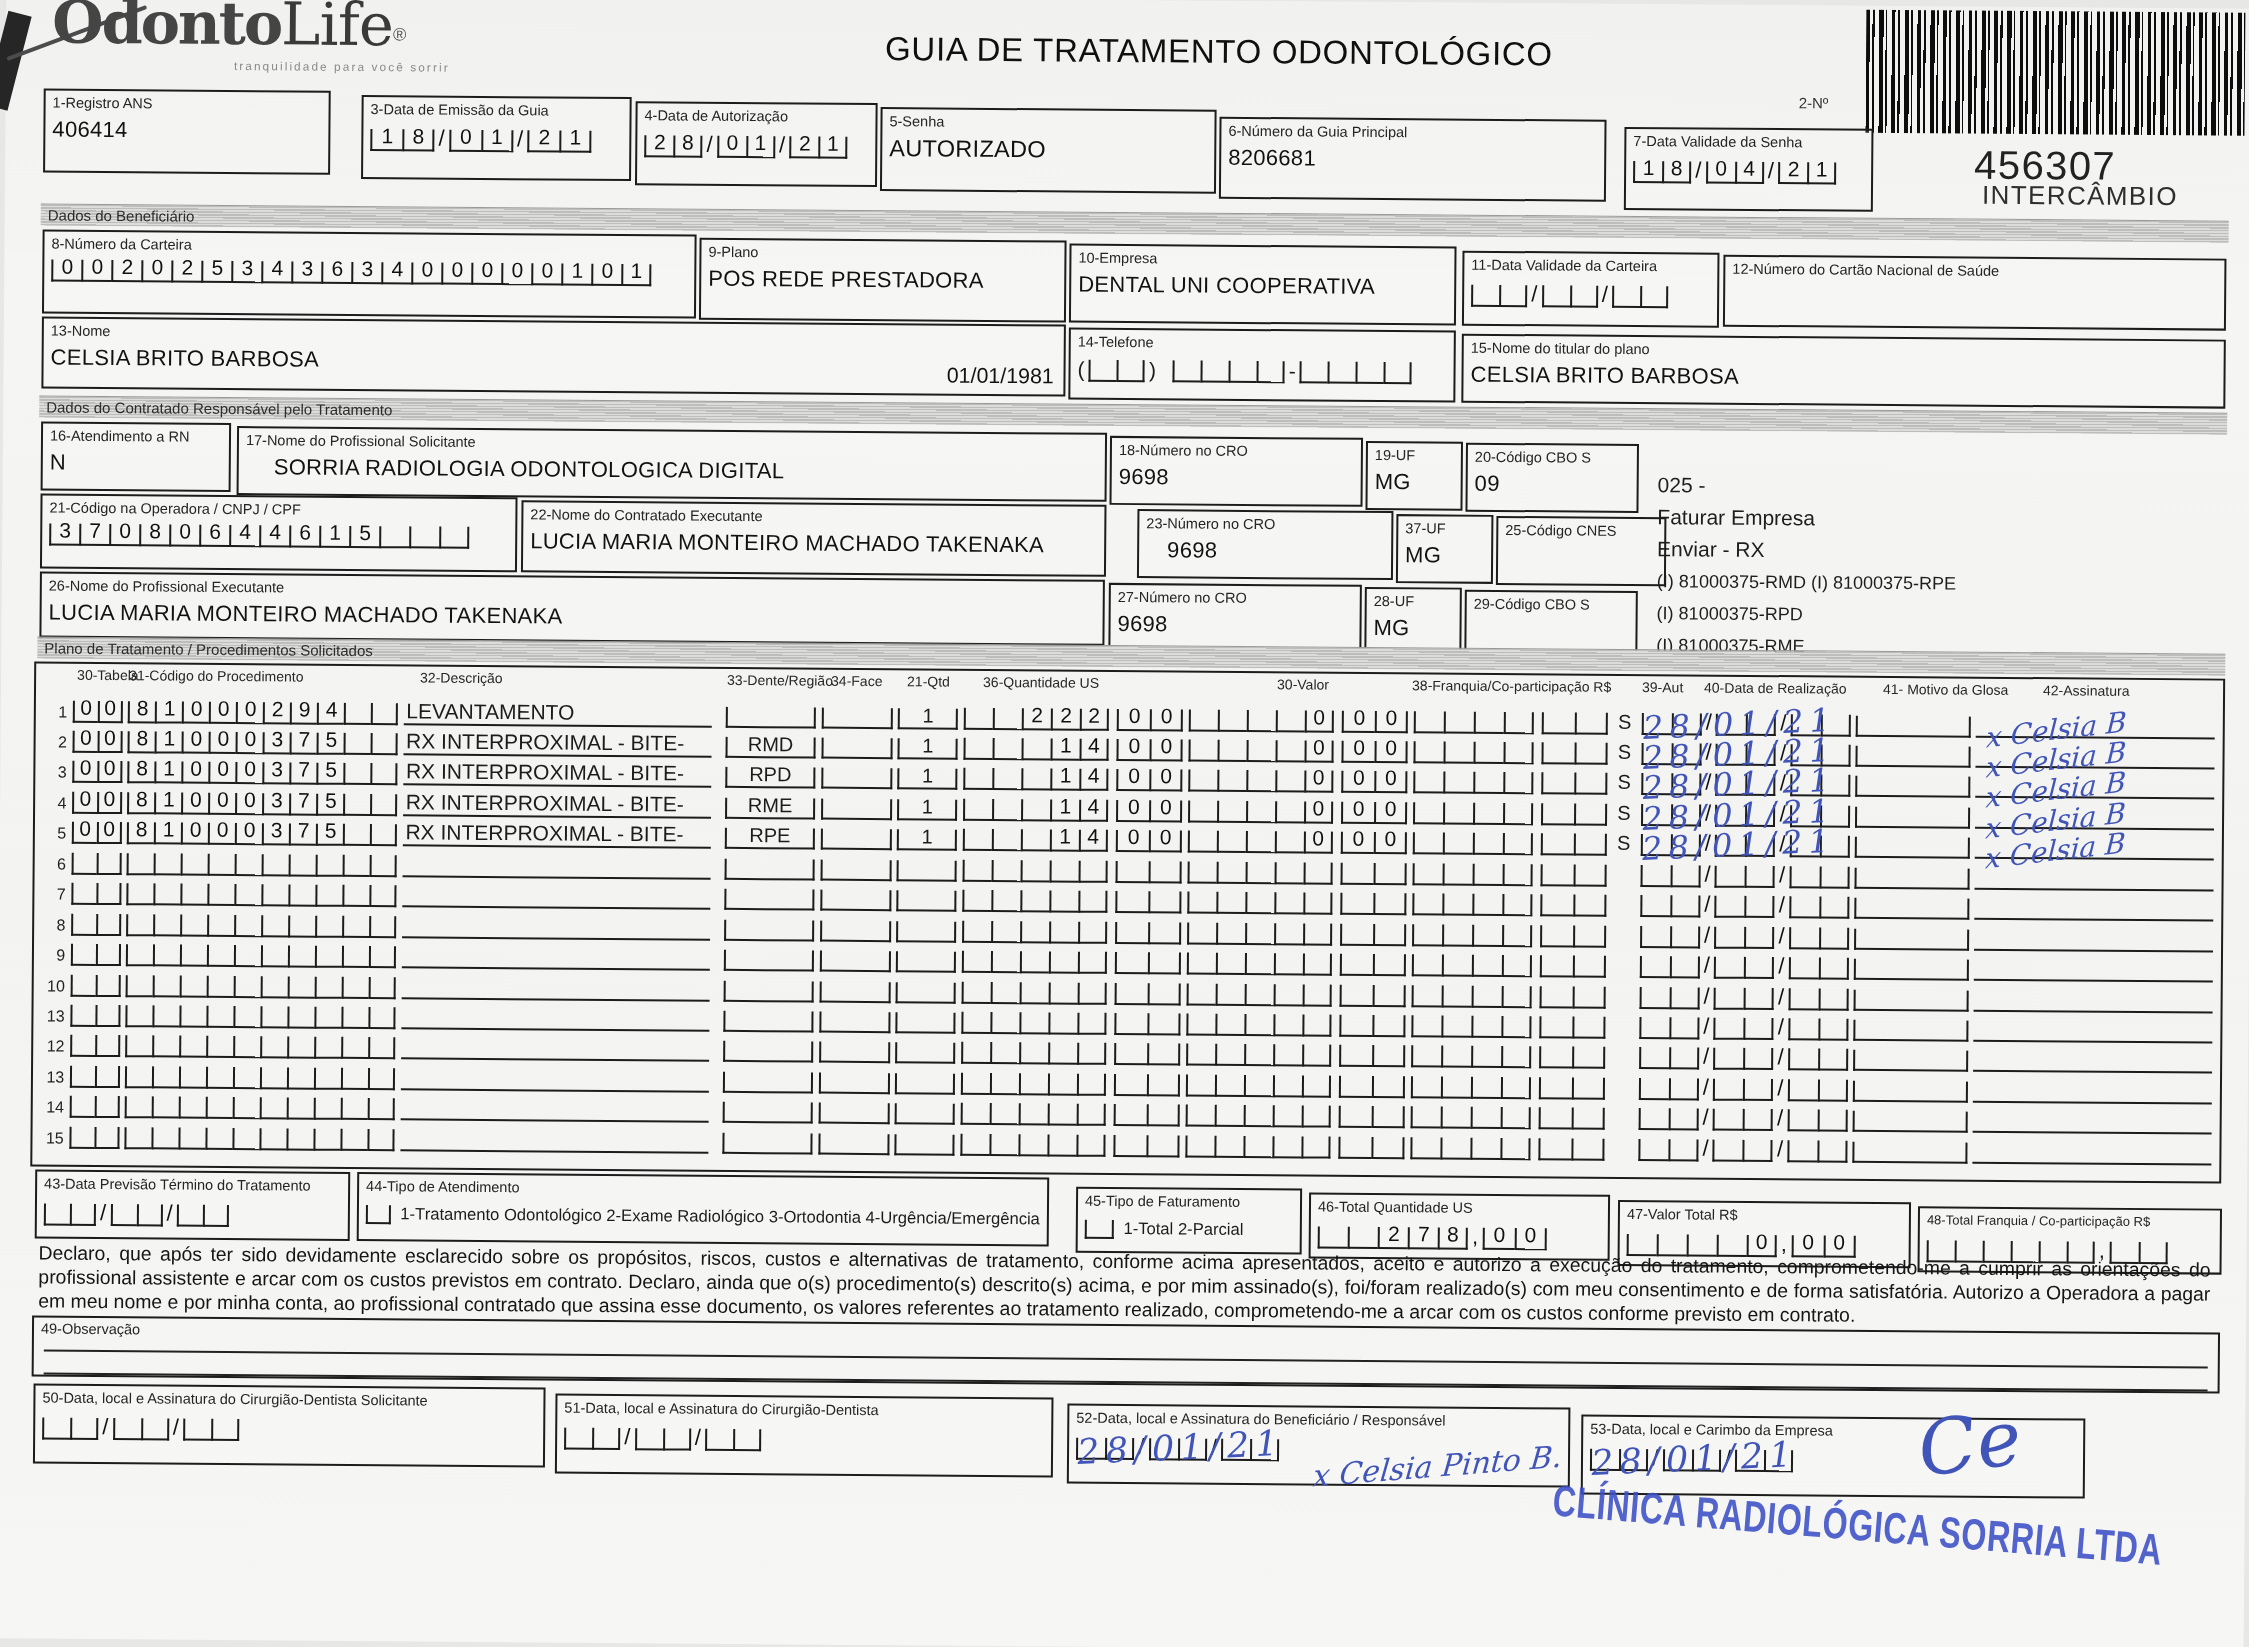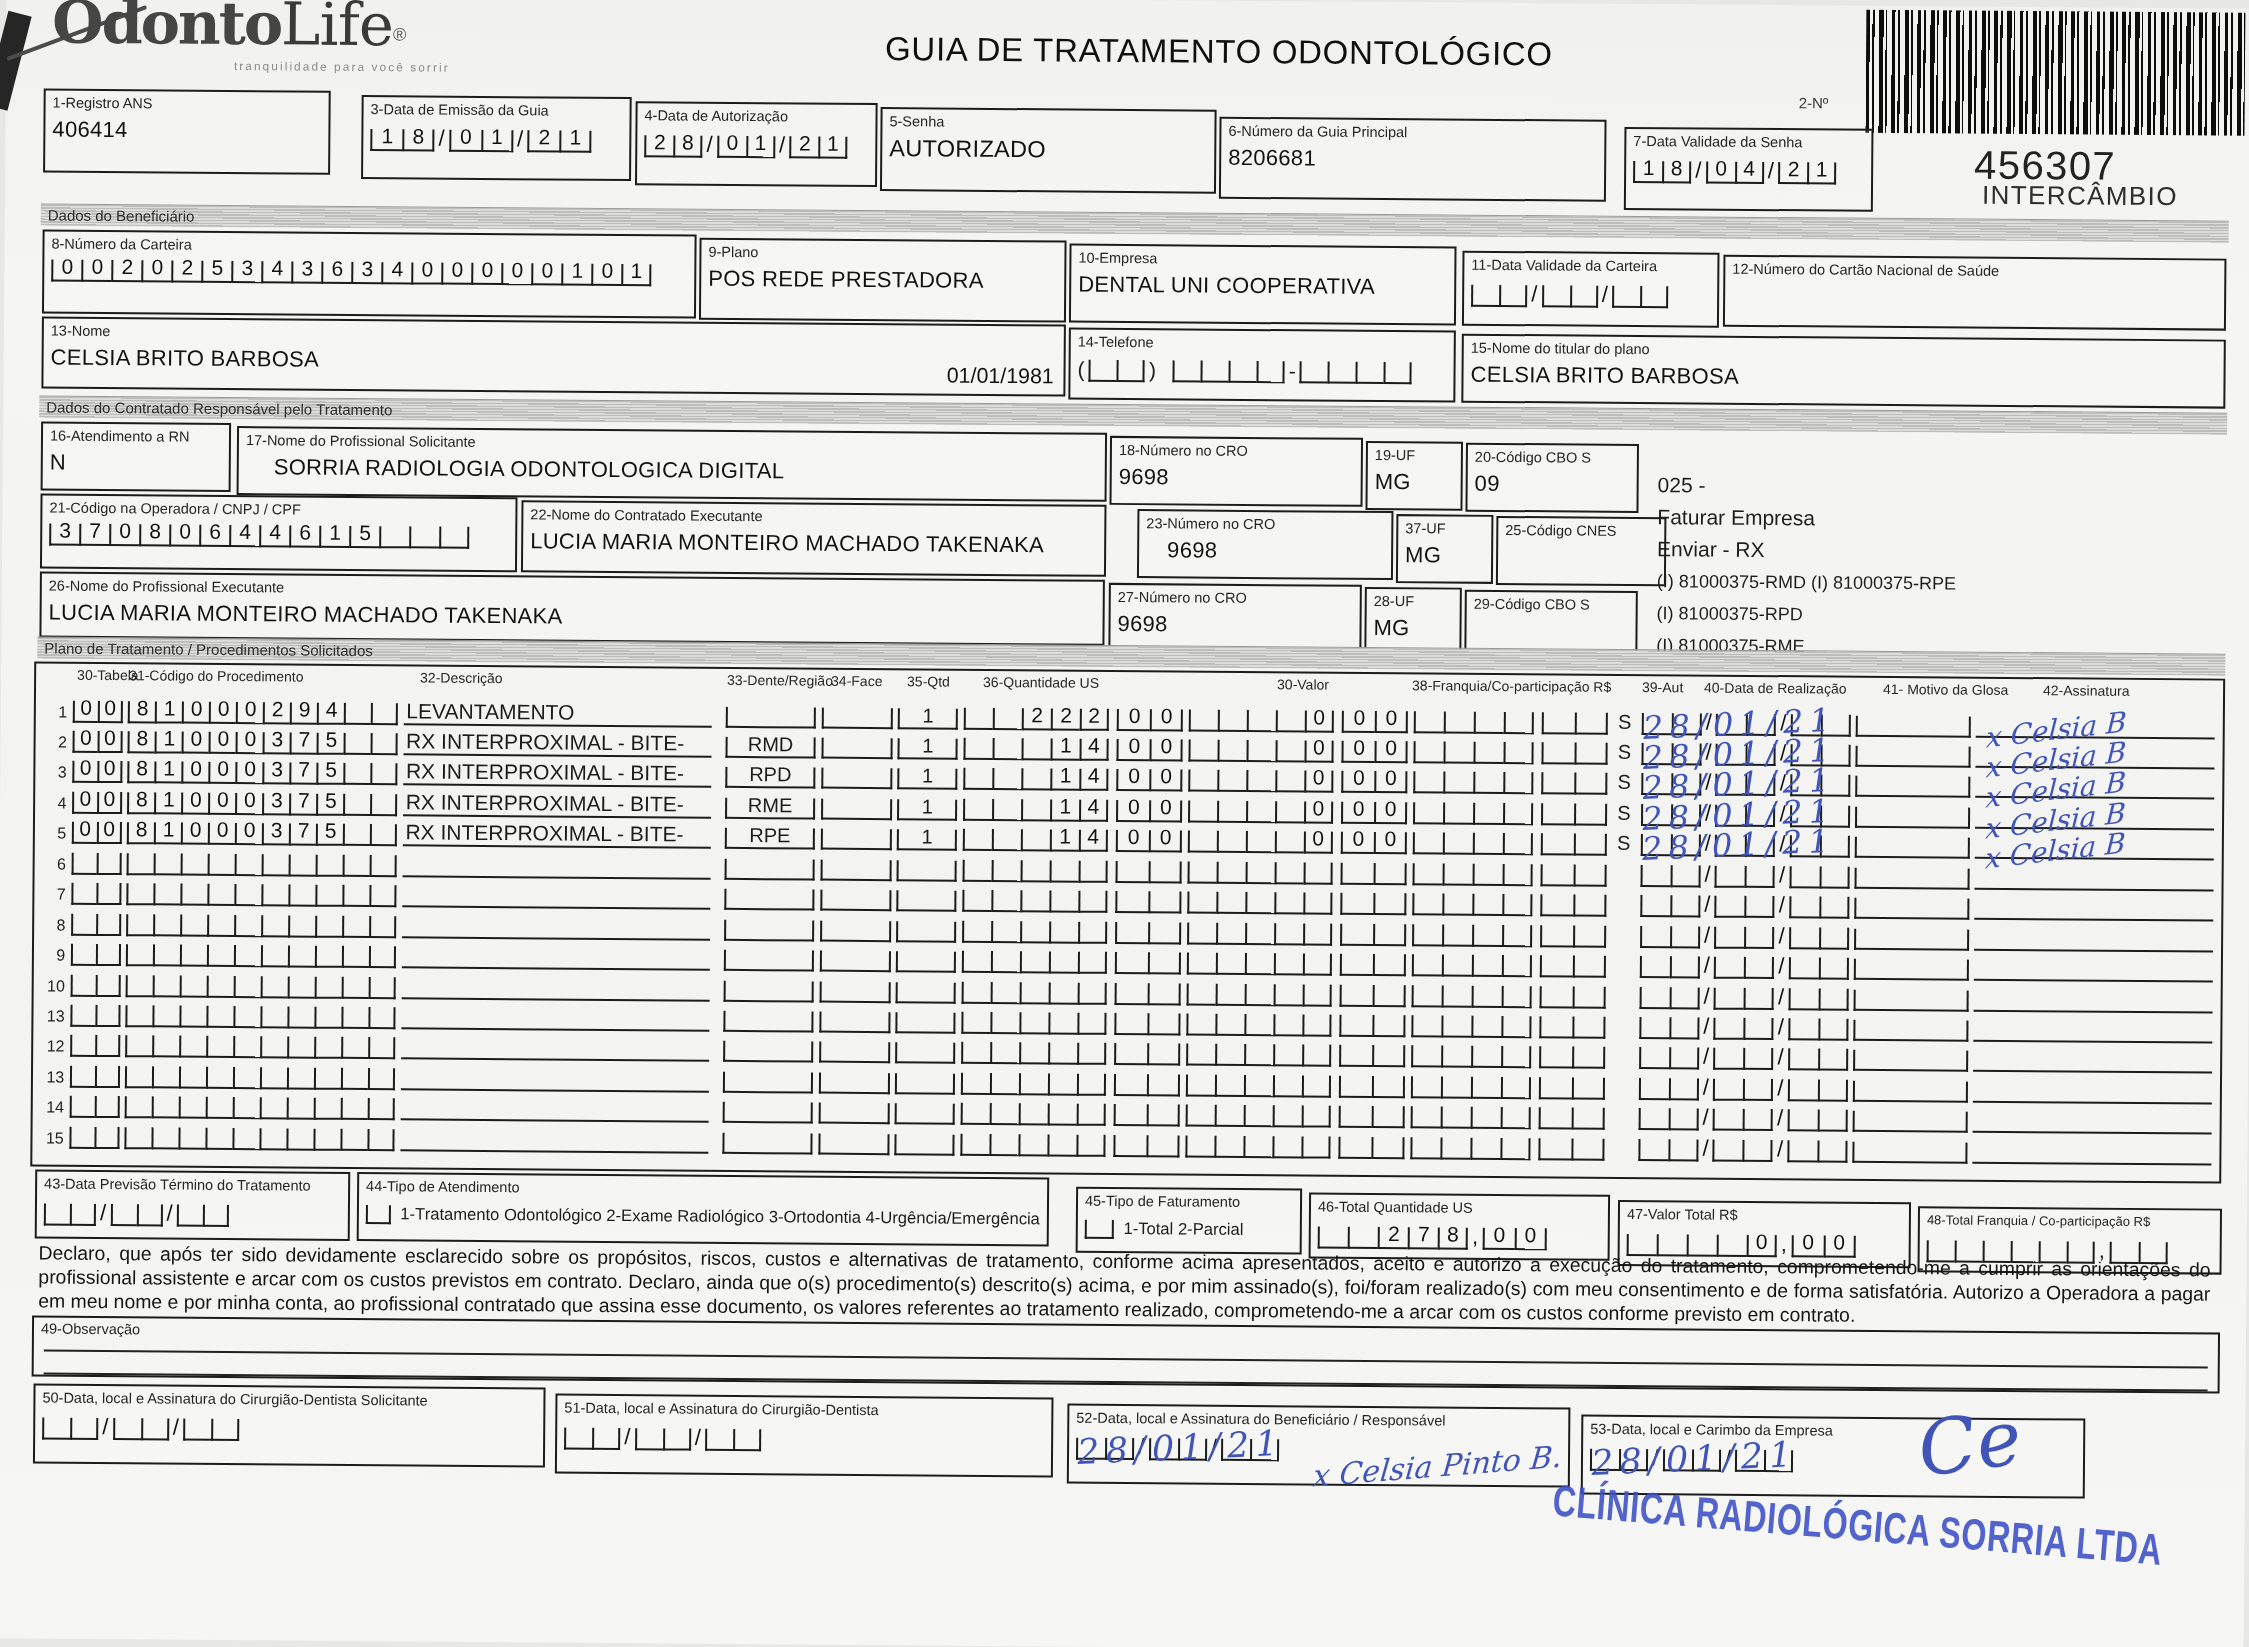--- a/index.html
+++ b/index.html
@@ -378,21 +378,21 @@
   <div class="band" style="top:645px;">
       <span>Plano de Tratamento / Procedimentos Solicitados</span>
     </div>
   <div class="tframe"></div>
 
   <span class="thead" style="left:76px;">30-Tabela</span>
   <span class="thead" style="left:128px;">31-Código do Procedimento</span>
   <span class="thead" style="left:419px;">32-Descrição</span>
   <span class="thead" style="left:726px;">33-Dente/Região</span>
   <span class="thead" style="left:830px;">34-Face</span>
-  <span class="thead" style="left:906px;">35-Qtd</span>
+  <span class="thead" style="left:906px;">21-Qtd</span>
   <span class="thead" style="left:982px;">36-Quantidade US</span>
   <span class="thead" style="left:1276px;">30-Valor</span>
   <span class="thead" style="left:1411px;">38-Franquia/Co-participação R$</span>
   <span class="thead" style="left:1641px;">39-Aut</span>
   <span class="thead" style="left:1703px;">40-Data de Realização</span>
   <span class="thead" style="left:1882px;">41- Motivo da Glosa</span>
   <span class="thead" style="left:2042px;">42-Assinatura</span>
 
   <div id="rows">
       <div class="trow" style="top: 702px;">

